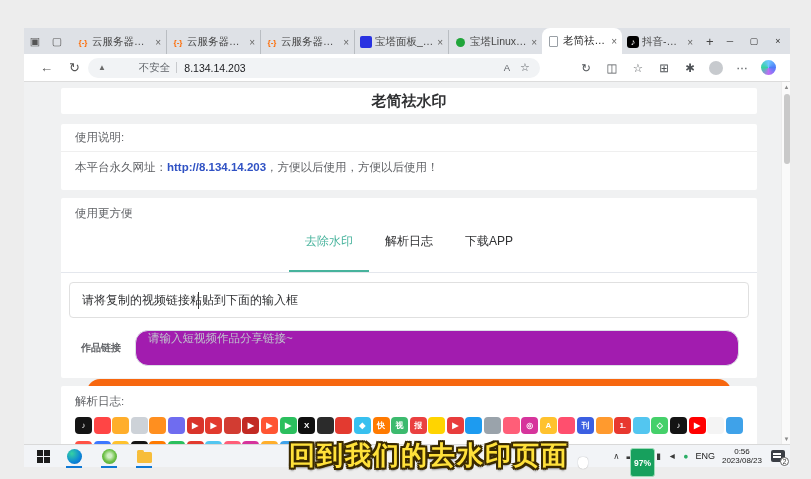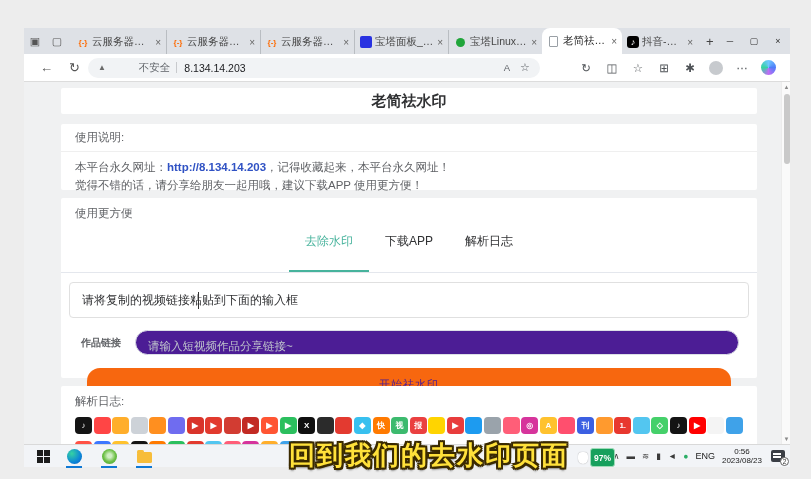--- a/index.html
+++ b/index.html
@@ -54,21 +54,21 @@
   .instr-line{font-size:11.5px;color:#606266;line-height:18px;white-space:nowrap;}
   .instr-line .lnk{color:var(--link-blue);font-weight:bold;}
   .card-online{top:116px;height:180px;padding:8px 14px 0 14px;}
   .ol-tabs{display:flex;justify-content:center;border-bottom:1px solid #e4e7ed;margin:6px -14px 0 -14px;}
   .ol-tab{font-size:12px;color:#303133;padding:6px 16px 7px 16px;}
   .ol-tab.active{color:var(--accent-teal);border-bottom:2px solid var(--accent-teal);padding-bottom:20px;}
   .tipbox{position:relative;margin-top:9px;margin-left:-6px;margin-right:-6px;height:36px;border:1px solid #e0e0e0;border-radius:4px;background:#fff;display:flex;align-items:center;padding:0 12px;font-size:12px;color:#303133;}
   .caret{position:absolute;left:128px;top:9px;width:1px;height:17px;background:#333;}
   .formrow{display:flex;align-items:center;margin-top:12px;}
   .formlabel{font-size:10px;font-weight:bold;color:#606266;margin-left:6px;flex:0 0 auto;}
-  .forminput{flex:1 1 auto;height:25px;border:1px solid #dcdfe6;border-radius:13px;margin-left:14px;margin-right:4px;display:flex;align-items:flex-end;padding:0 12px;font-size:11.5px;color:#bfc4cc;background:#4c1d95;}
+  .forminput{flex:1 1 auto;height:36px;border:1px solid #dcdfe6;border-radius:13px;margin-left:14px;margin-right:4px;display:flex;align-items:flex-start;padding:0 12px;font-size:11.5px;color:#bfc4cc;background:#a21caf;}
   .gobtn{margin:13px 12px 0 12px;height:32px;border-radius:13px;background:var(--accent-orange);color:#4c1d95;font-size:11px;display:flex;align-items:center;justify-content:center;letter-spacing:1px;}
   .card-support{top:304px;height:120px;padding:8px 14px;}
   .apps{display:flex;flex-wrap:nowrap;margin-top:8px;}
   .apps .app{width:17px;height:17px;border-radius:4px;margin-right:1.6px;flex:0 0 auto;display:flex;align-items:center;justify-content:center;font-size:8px;color:#fff;font-weight:bold;overflow:hidden;}
   .apps2{margin-top:7px;}
 
   .scrollbar{position:absolute;right:0;top:0;width:9px;height:100%;background:#fafafa;border-left:1px solid #ececec;}
   .scrollbar .arr{position:absolute;left:0;width:9px;text-align:center;font-size:6px;color:#8a8a8a;}
   .scrollbar .arr.up{top:2px;}
   .scrollbar .arr.down{bottom:2px;}
@@ -91,21 +91,21 @@
   .notif{position:relative;width:14px;height:12px;background:#3b3f46;border-radius:2px;flex:0 0 auto;}
   .notif:before{content:"";position:absolute;left:2px;top:3px;width:8px;height:1.5px;background:#fff;box-shadow:0 3px 0 #fff;}
   .notif .badge{position:absolute;right:-4px;bottom:-4px;width:9px;height:9px;border-radius:50%;background:#fff;border:1px solid #666;font-size:6.5px;color:#333;display:flex;align-items:center;justify-content:center;}
 
   
   .subtitle{position:absolute;left:289px;top:438px;font-size:26px;font-weight:900;letter-spacing:2px;color:var(--subtitle-yellow);
     text-shadow:-2px -2px 0 #3a2a00,2px -2px 0 #3a2a00,-2px 2px 0 #3a2a00,2px 2px 0 #3a2a00,0 -2px 0 #3a2a00,0 2px 0 #3a2a00,-2px 0 0 #3a2a00,2px 0 0 #3a2a00,0 3px 2px rgba(0,0,0,.5);
     white-space:nowrap;z-index:50;}
   .battery{position:absolute;left:578px;top:448px;display:flex;align-items:center;z-index:40;}
   .plug{width:10px;height:12px;background:#fff;border-radius:4px 4px 5px 5px;margin-right:2px;box-shadow:0 0 1px rgba(0,0,0,.4);}
-  .bpill{height:19px;background:var(--battery-green);border:1px solid #9fdcb8;border-radius:3px;color:#fff;font-size:8.5px;font-weight:bold;display:flex;align-items:center;padding:0 3px;}
+  .bpill{height:29px;background:var(--battery-green);border:1px solid #9fdcb8;border-radius:3px;color:#fff;font-size:8.5px;font-weight:bold;display:flex;align-items:center;padding:0 3px;margin-left:40px;}
 </style>
 </head>
 <body>
 
 <div class="stage">
   <div class="screen">
 
     <div class="browser">
 
       <div class="tabbar">
@@ -181,30 +181,29 @@
       </div>
 
       <div class="content">
         <div class="card card-title">
           <span class="page-title">老简祛水印</span>
         </div>
 
         <div class="card card-instr">
           <div class="sec-head">使用说明:</div>
           <div class="hr"></div>
-          <div class="instr-line"><span>本平台永久网址：</span><span class="lnk">http://8.134.14.203</span><span>，记得收藏起来，本平台永久网址！</span></div>
-          <div class="instr-line">觉得不错的话，请分享给朋友一起用哦，建议下载APP 使用更方便！</div>
+          <div class="instr-line"><span>本平台永久网址：</span><span class="lnk">http://8.134.14.203</span><span>，方便以后使用，方便以后使用！</span></div>
         </div>
 
         <div class="card card-online">
           <div class="sec-head">使用更方便</div>
           <div class="ol-tabs" id="oltabs">
               <span class="ol-tab active">去除水印</span>
+              <span class="ol-tab">解析日志</span>
               <span class="ol-tab">下载APP</span>
-              <span class="ol-tab">解析日志</span>
             </div>
           <div class="tipbox">
             <span>请将复制的视频链接粘贴到下面的输入框</span>
             <span class="caret"></span>
           </div>
           <div class="formrow">
             <span class="formlabel">作品链接</span>
             <div class="forminput">
                 <span>请输入短视频作品分享链接~</span>
               </div>

